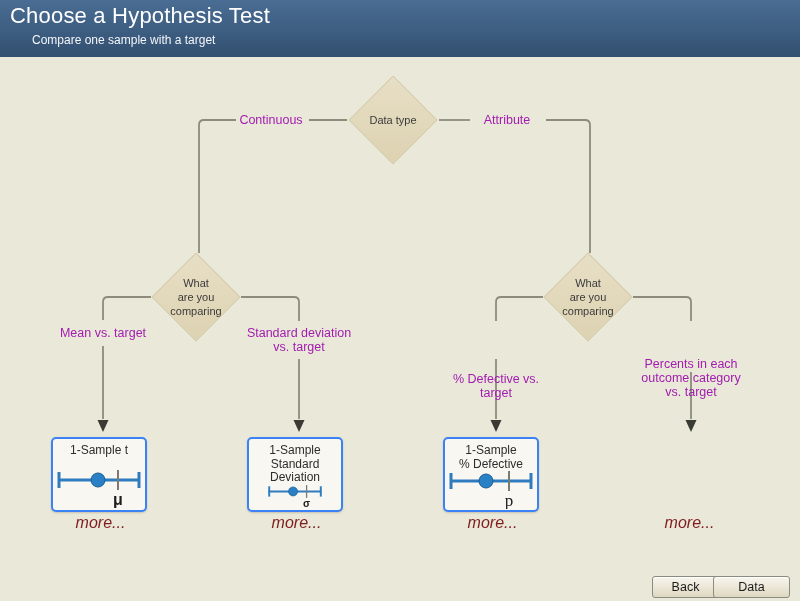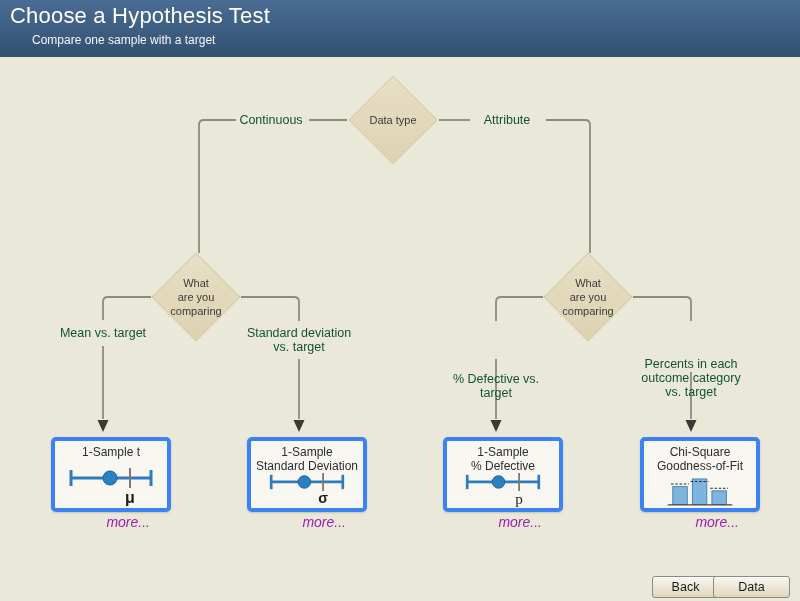--- a/index.html
+++ b/index.html
@@ -41,42 +41,42 @@
   }
   .diamond-label {
     position:absolute; inset:0; display:flex; align-items:center; justify-content:center;
     text-align:center; font-size:11px; line-height:14px; color:#3a3a3a;
     white-space:pre-line;
   }
 
   
   .branch-label {
     position:absolute; text-align:center; font-size:12.5px; line-height:14px;
-    color:#14532d; white-space:pre-line;
+    color:#a21caf; white-space:pre-line;
   }
 
   
   .card {
-    position:absolute; width:120px; height:75px;
-    background:#f9f7f1; border:4px solid #3b82f6; border-radius:5px;
+    position:absolute; width:96px; height:75px;
+    background:#f9f7f1; border:2px solid #3b82f6; border-radius:5px;
     box-shadow:0 1px 2px rgba(90,85,60,0.25);
     display:flex; flex-direction:column; align-items:center;
     padding-top:5px; cursor:pointer;
   }
   .card-title {
     font-size:12px; line-height:13.5px; text-align:center; color:#2d2d2d;
     white-space:pre-line;
   }
   .card-icon { margin-top:auto; margin-bottom:1px; }
   .symbol-text { font-family:"Liberation Sans",sans-serif; font-weight:bold; font-size:16px; fill:#1d1d1d; }
   .symbol-serif { font-family:"Liberation Serif",serif; font-weight:normal; font-size:17px; }
 
   .more-link {
-    position:absolute; width:106px; text-align:right; padding-right:7px;
-    font-size:14px; font-style:italic; color:#a21caf; cursor:pointer;
+    position:absolute; width:106px; text-align:center; padding-right:7px;
+    font-size:16px; font-style:italic; color:#7f1d1d; cursor:pointer;
   }
 
   
   .btn {
     position:absolute; height:22px;
     background:linear-gradient(to bottom,#f8f6f0 0%,#ece7d7 50%,#ded7c1 100%);
     border:1px solid #8b8b82; border-radius:3px;
     box-shadow:inset 0 1px 0 #fdfdfa;
     font-family:"Liberation Sans",sans-serif; font-size:12.5px; color:#1a1a1a;
     text-align:center; line-height:20px; cursor:pointer;
@@ -183,31 +183,18 @@
       <line x1="5" y1="10" x2="87" y2="10" stroke="#2e7bbf" stroke-width="3"></line>
       <line x1="6" y1="2" x2="6" y2="18" stroke="#2e7bbf" stroke-width="3"></line>
       <line x1="86" y1="2" x2="86" y2="18" stroke="#2e7bbf" stroke-width="3"></line>
       <line x1="64" y1="0" x2="64" y2="20" stroke="#7a7a72" stroke-width="2"></line>
       <circle cx="41" cy="10" r="7" fill="#2980c4" stroke="#1b5e96" stroke-width="1"></circle>
       <text class="symbol-text symbol-serif" x="64" y="35" text-anchor="middle">p</text>
     </svg>
   </div>
   <div class="more-link" style="left:443px; top:514px;">more...</div>
 
-  <div class="card" style="left:640px; top:437px;">
-    <div class="card-title">Chi-Square
-Goodness-of-Fit</div>
-    <svg class="card-icon" width="92" height="40" viewBox="0 0 92 40">
-      <rect x="14" y="16" width="17" height="21" fill="#7fb4e0" stroke="#3d7aab" stroke-width="1"></rect>
-      <rect x="37" y="7" width="17" height="30" fill="#7fb4e0" stroke="#3d7aab" stroke-width="1"></rect>
-      <rect x="60" y="21" width="17" height="16" fill="#7fb4e0" stroke="#3d7aab" stroke-width="1"></rect>
-      <line x1="12" y1="13" x2="33" y2="13" stroke="#2b2b28" stroke-width="1.3" stroke-dasharray="3 2"></line>
-      <line x1="35" y1="10" x2="56" y2="10" stroke="#2b2b28" stroke-width="1.3" stroke-dasharray="3 2"></line>
-      <line x1="58" y1="18" x2="79" y2="18" stroke="#2b2b28" stroke-width="1.3" stroke-dasharray="3 2"></line>
-      <line x1="8" y1="37.5" x2="84" y2="37.5" stroke="#4a4a44" stroke-width="1.5"></line>
-    </svg>
-  </div>
   <div class="more-link" style="left:640px; top:514px;">more...</div>
 
   <div class="btn btn-back">Back</div>
   <div class="btn btn-close">Data</div>
 
 </div>
 
 </body></html>

